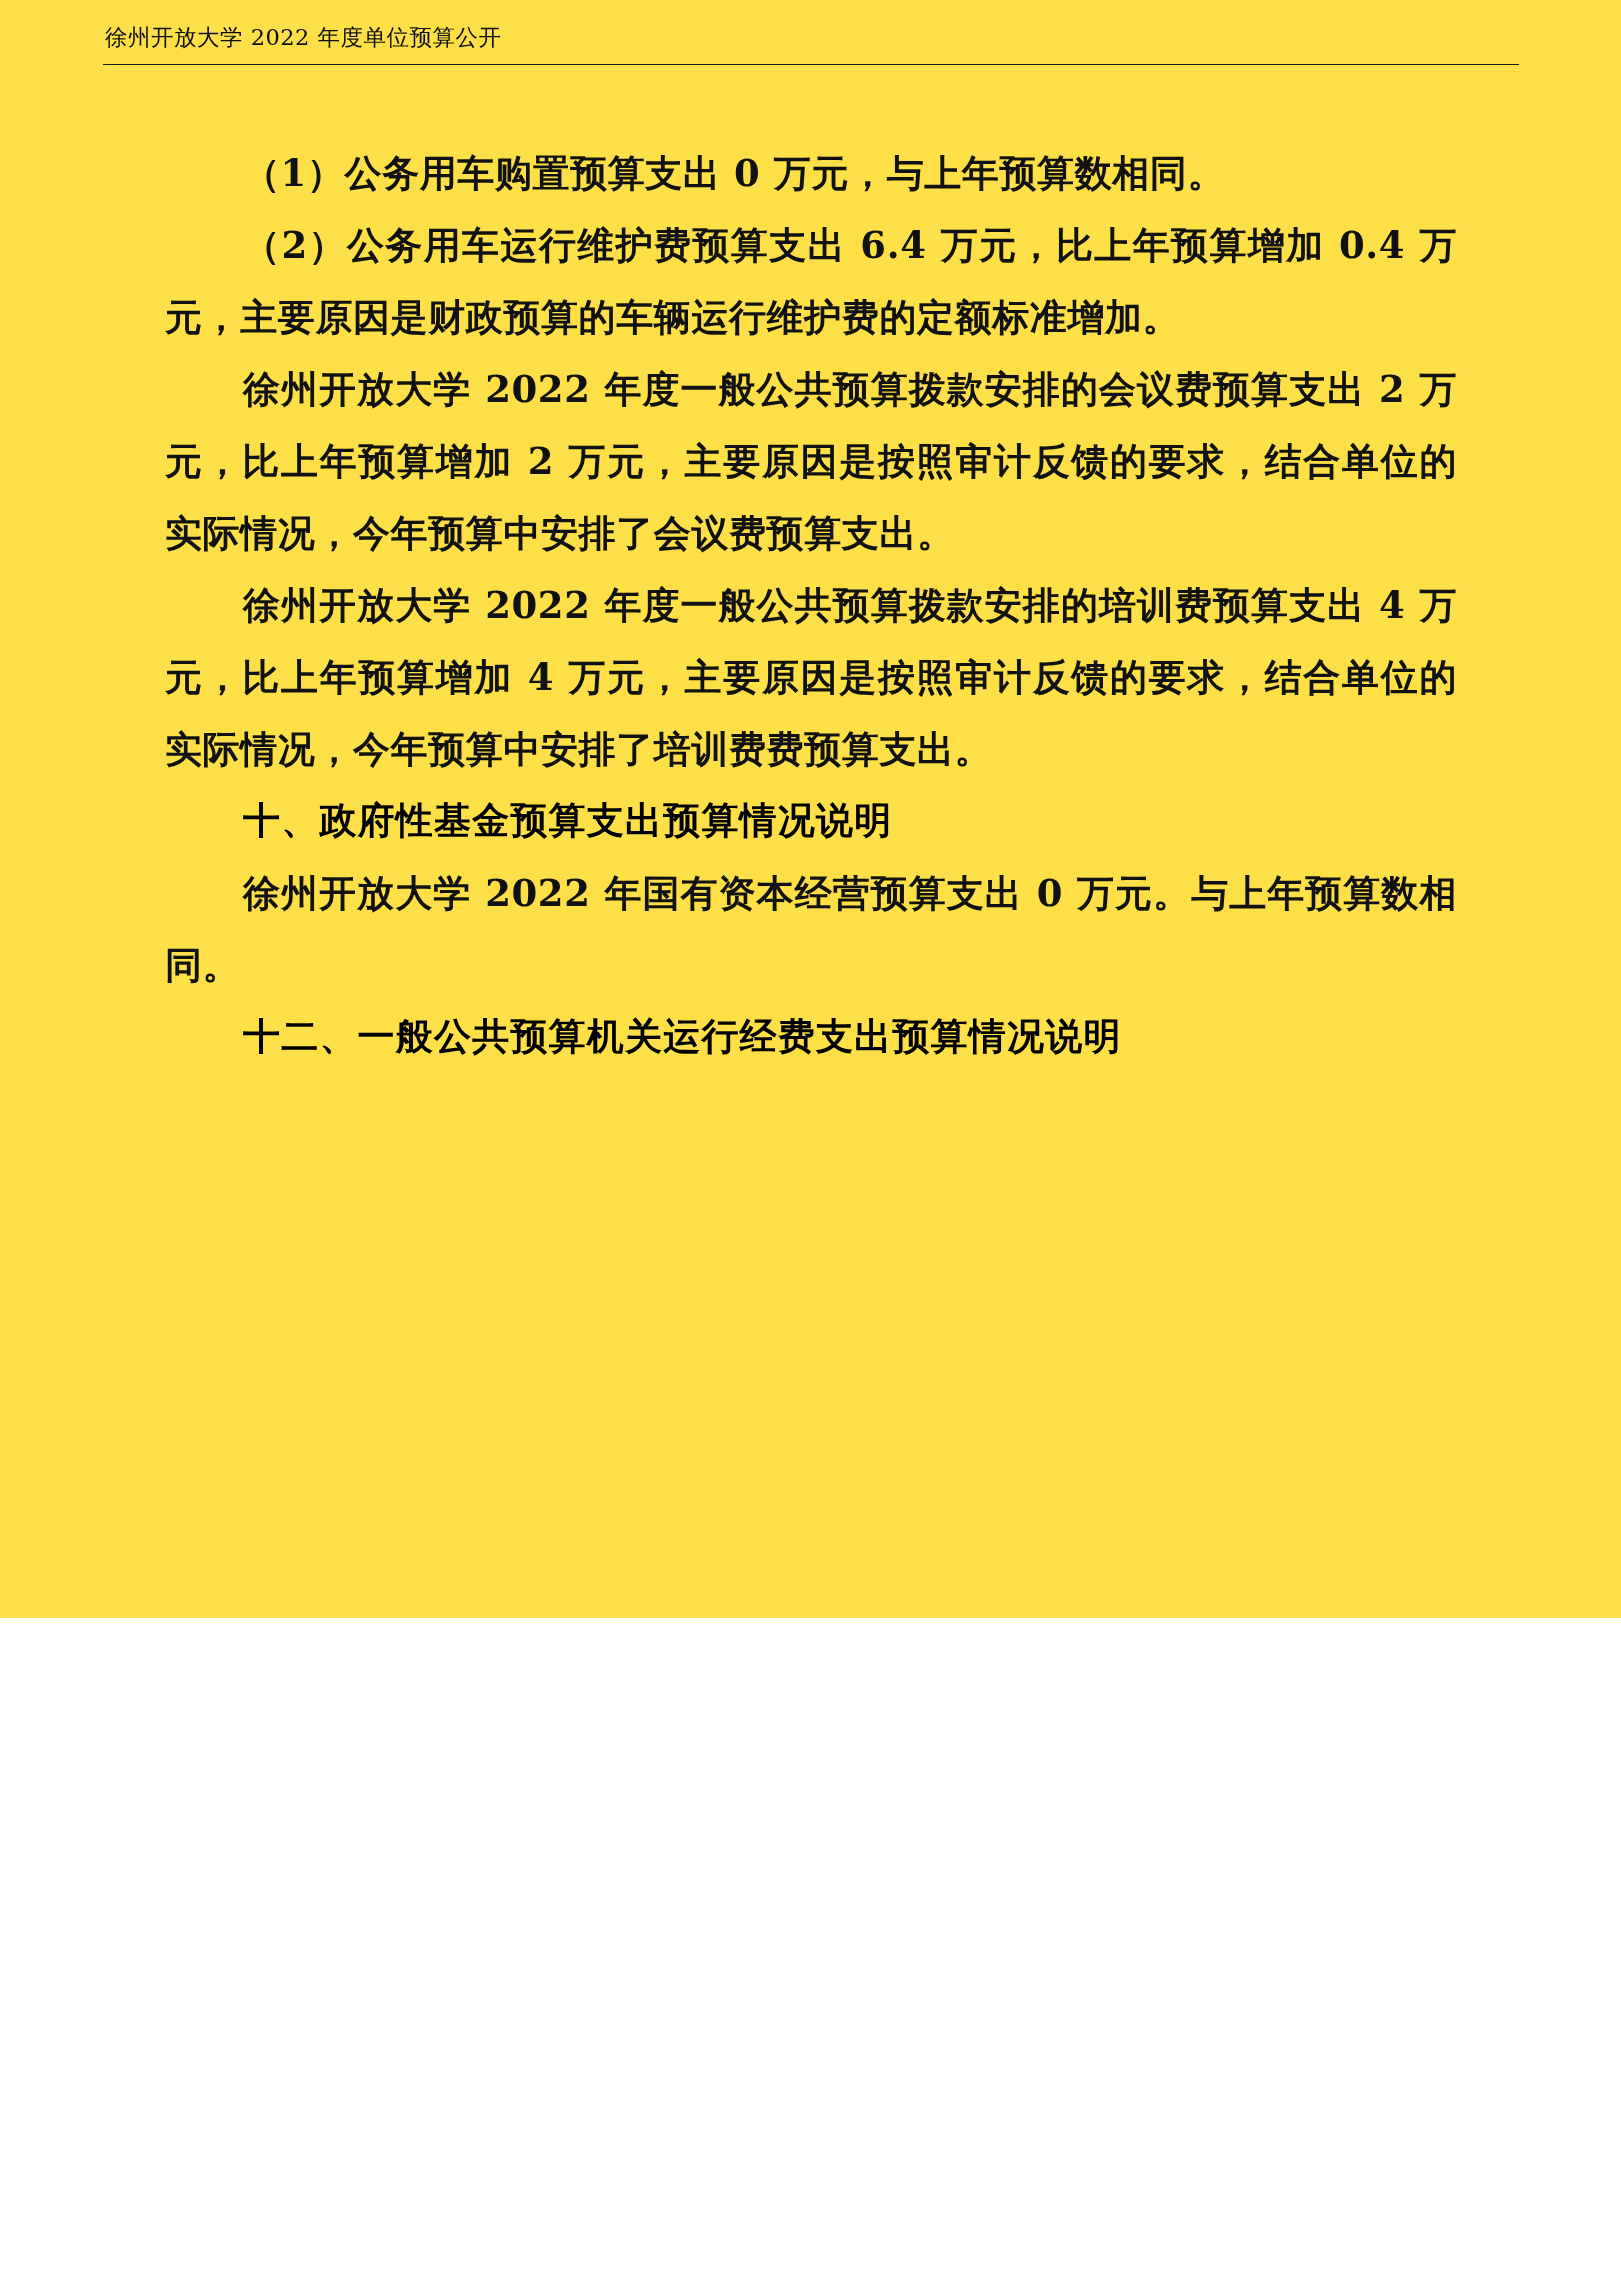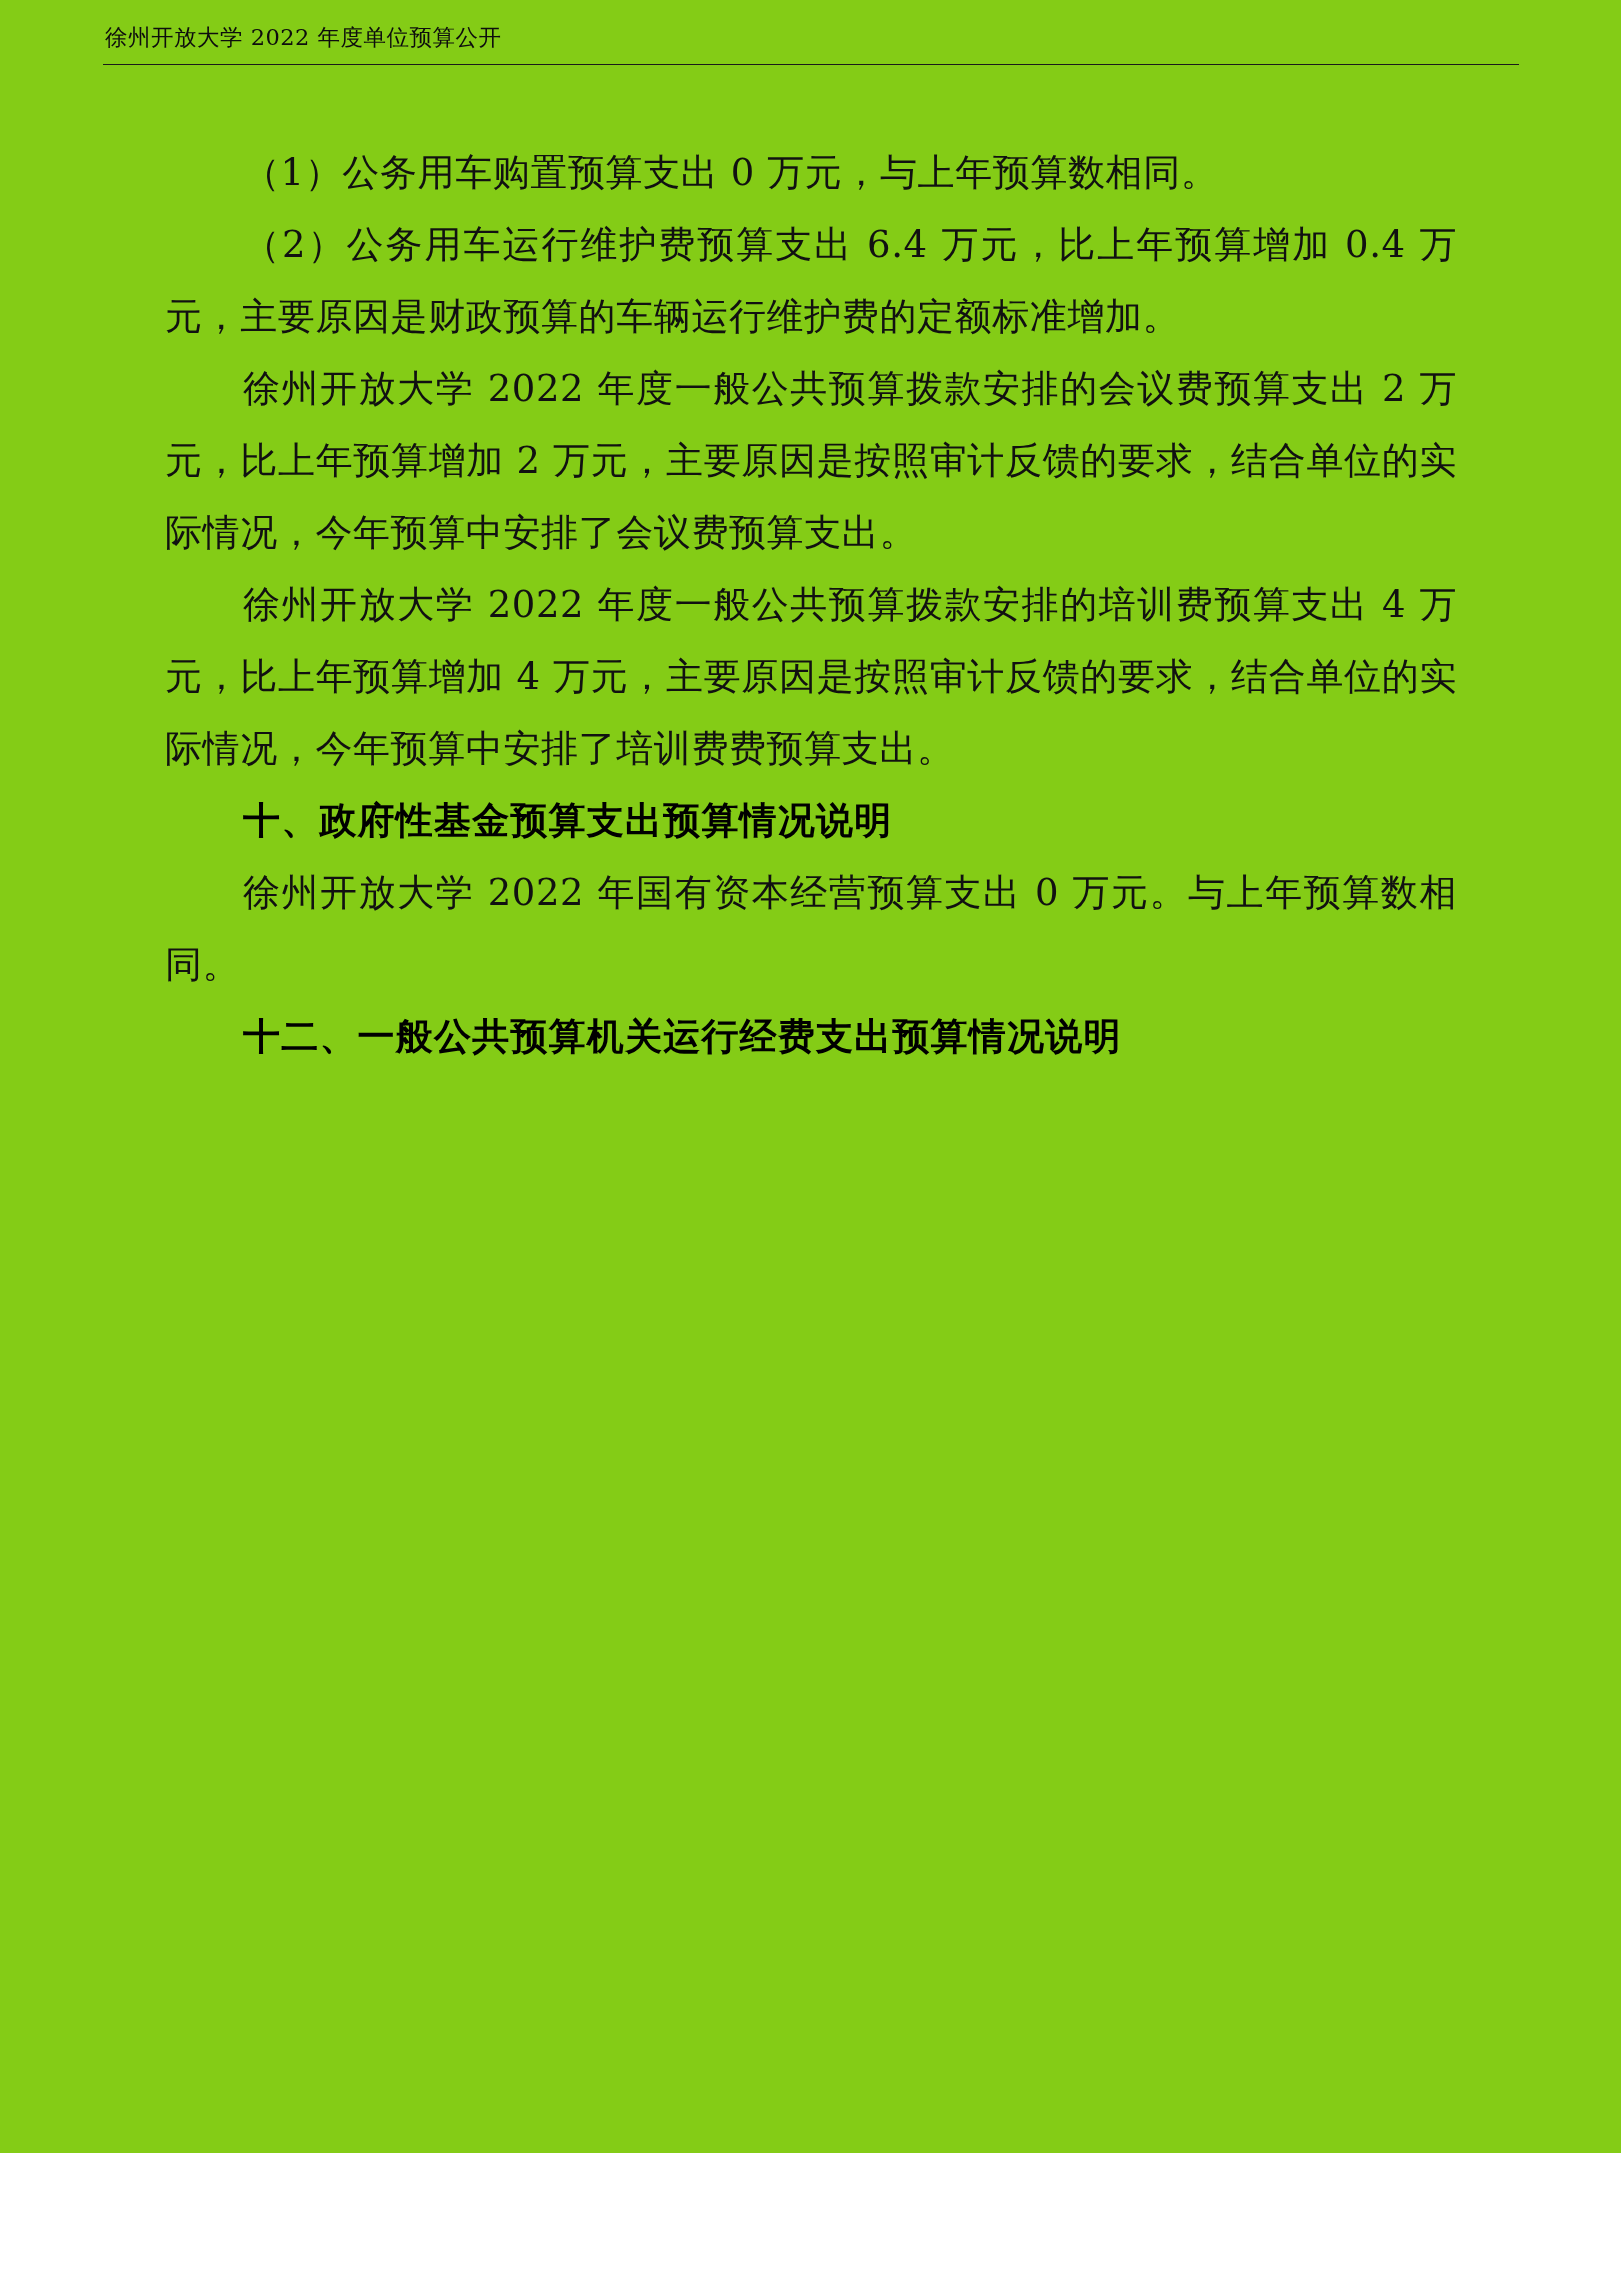--- a/index.html
+++ b/index.html
@@ -8,23 +8,23 @@
     padding: 0;
     background: #ffffff;
   }
   body {
     font-family: "DejaVu Serif", "Liberation Serif", serif;
     color: #000000;
   }
   .page {
     position: relative;
     width: 1621px;
-    height: 2153px;
+    height: 1618px;
     margin: 0 auto;
-    background: #84cc16;
+    background: #fde047;
     box-sizing: border-box;
     overflow: hidden;
   }
   
   .header {
     position: absolute;
     left: 103px;
     top: 21.6px;
     width: 1416px;
     box-sizing: border-box;
@@ -55,20 +55,21 @@
     line-height: 72px;
     text-align: justify;
     text-align-last: left;
     text-justify: inter-character;
     letter-spacing: 0.6px;
     color: #111111;
     font-family: "DejaVu Serif", "Liberation Serif", serif;
   }
   p.para.indent {
     text-indent: 78px;
+    font-weight: bold;
   }
   p.heading {
     margin: 0;
     font-size: 37px;
     line-height: 72px;
     text-indent: 78px;
     font-weight: bold;
     letter-spacing: 1.2px;
     color: #000000;
     font-family: Liberation Sans, sans-serif;

